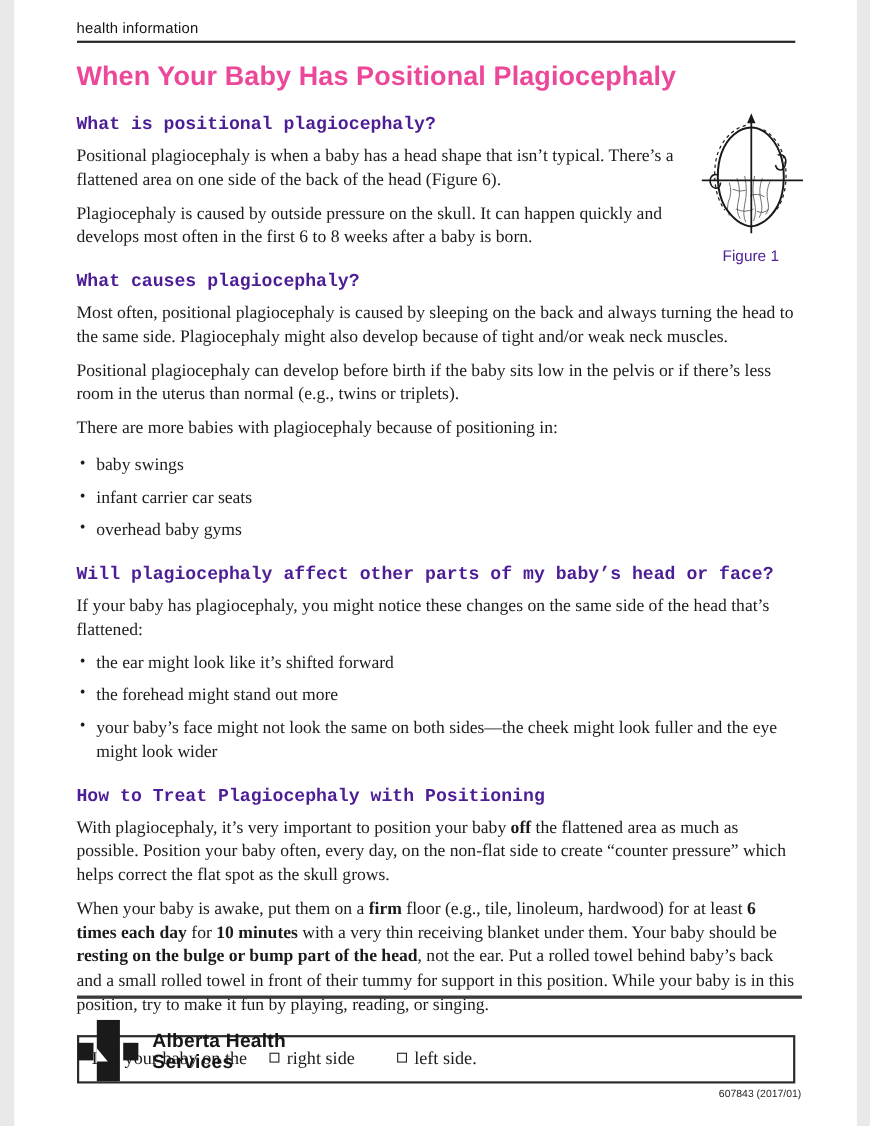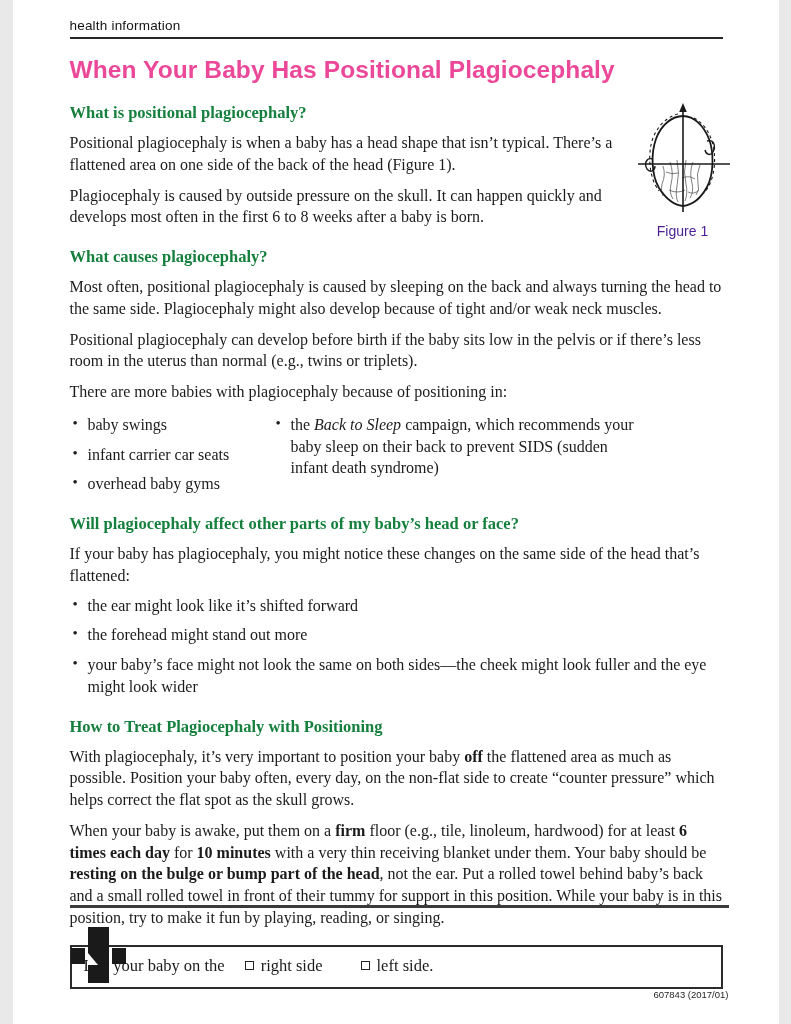--- a/index.html
+++ b/index.html
@@ -21,22 +21,22 @@
     margin-bottom:4px;
   }
   .header-rule { border-bottom:2px solid #262626; }
 
   h1 {
     font-family:"Liberation Sans", sans-serif;
     font-size:24.5px; font-weight:bold; color:#ec4899;
     margin:17px 0 4px 0; letter-spacing:.1px;
   }
   h2 {
-    font-family:Liberation Serif, serif;
-    font-size:16.5px; font-weight:bold; color:#15803d;
+    font-family:Liberation Mono, monospace;
+    font-size:16.5px; font-weight:bold; color:#4c1d95;
     margin-top:19px;
   }
   p { font-size:16px; line-height:1.36; margin-top:9px; }
   .narrow { padding-right:100px; }
 
   .b { font-weight:bold; }
   .i { font-style:italic; }
 
   ul { list-style:none; margin-top:2px; }
   li {
@@ -98,37 +98,34 @@
 <div class="page">
   <div class="content">
 
     <div class="eyebrow">health information</div>
     <div class="header-rule"></div>
 
     <h1>When Your Baby Has Positional Plagiocephaly</h1>
 
     <section>
       <h2>What is positional plagiocephaly?</h2>
-      <p class="narrow">Positional plagiocephaly is when a baby has a head shape that isn’t typical. There’s a flattened area on one side of the back of the head (Figure 1).</p>
+      <p class="narrow">Positional plagiocephaly is when a baby has a head shape that isn’t typical. There’s a flattened area on one side of the back of the head (Figure 6).</p>
       <p class="narrow">Plagiocephaly is caused by outside pressure on the skull. It can happen quickly and develops most often in the first 6 to 8 weeks after a baby is born.</p>
     </section>
 
     <section>
       <h2>What causes plagiocephaly?</h2>
       <p>Most often, positional plagiocephaly is caused by sleeping on the back and always turning the head to the same side. Plagiocephaly might also develop because of tight and/or weak neck muscles.</p>
       <p>Positional plagiocephaly can develop before birth if the baby sits low in the pelvis or if there’s less room in the uterus than normal (e.g., twins or triplets).</p>
       <p>There are more babies with plagiocephaly because of positioning in:</p>
       <div class="two-col">
         <ul class="col-left">
           <li>baby swings</li>
           <li>infant carrier car seats</li>
           <li>overhead baby gyms</li>
-        </ul>
-        <ul class="col-right">
-          <li><span>the </span><span class="i">Back to Sleep</span><span> campaign, which recommends your baby sleep on their back to prevent SIDS (sudden infant death syndrome)</span></li>
         </ul>
       </div>
     </section>
 
     <section>
       <h2>Will plagiocephaly affect other parts of my baby’s head or face?</h2>
       <p>If your baby has plagiocephaly, you might notice these changes on the same side of the head that’s flattened:</p>
       <ul>
         <li>the ear might look like it’s shifted forward</li>
         <li>the forehead might stand out more</li>
@@ -187,16 +184,20 @@
 
   <div class="footer">
     <div class="footer-rule"></div>
     <div class="logo-row">
       <svg width="55" height="57" viewBox="0 0 55 57">
         <rect x="17" y="0" width="21" height="56" fill="#1a1a1a"></rect>
         <rect x="0" y="21" width="14" height="16" fill="#1a1a1a"></rect>
         <rect x="41" y="21" width="14" height="16" fill="#1a1a1a"></rect>
         <polygon points="17,26 27,38 17,38" fill="#ffffff"></polygon>
       </svg>
+      <div class="logo-text">
+        <div>Alberta Health</div>
+        <div>Services</div>
+      </div>
     </div>
     <div class="footer-code">607843 (2017/01)</div>
   </div>
 </div>
 
 </body></html>

